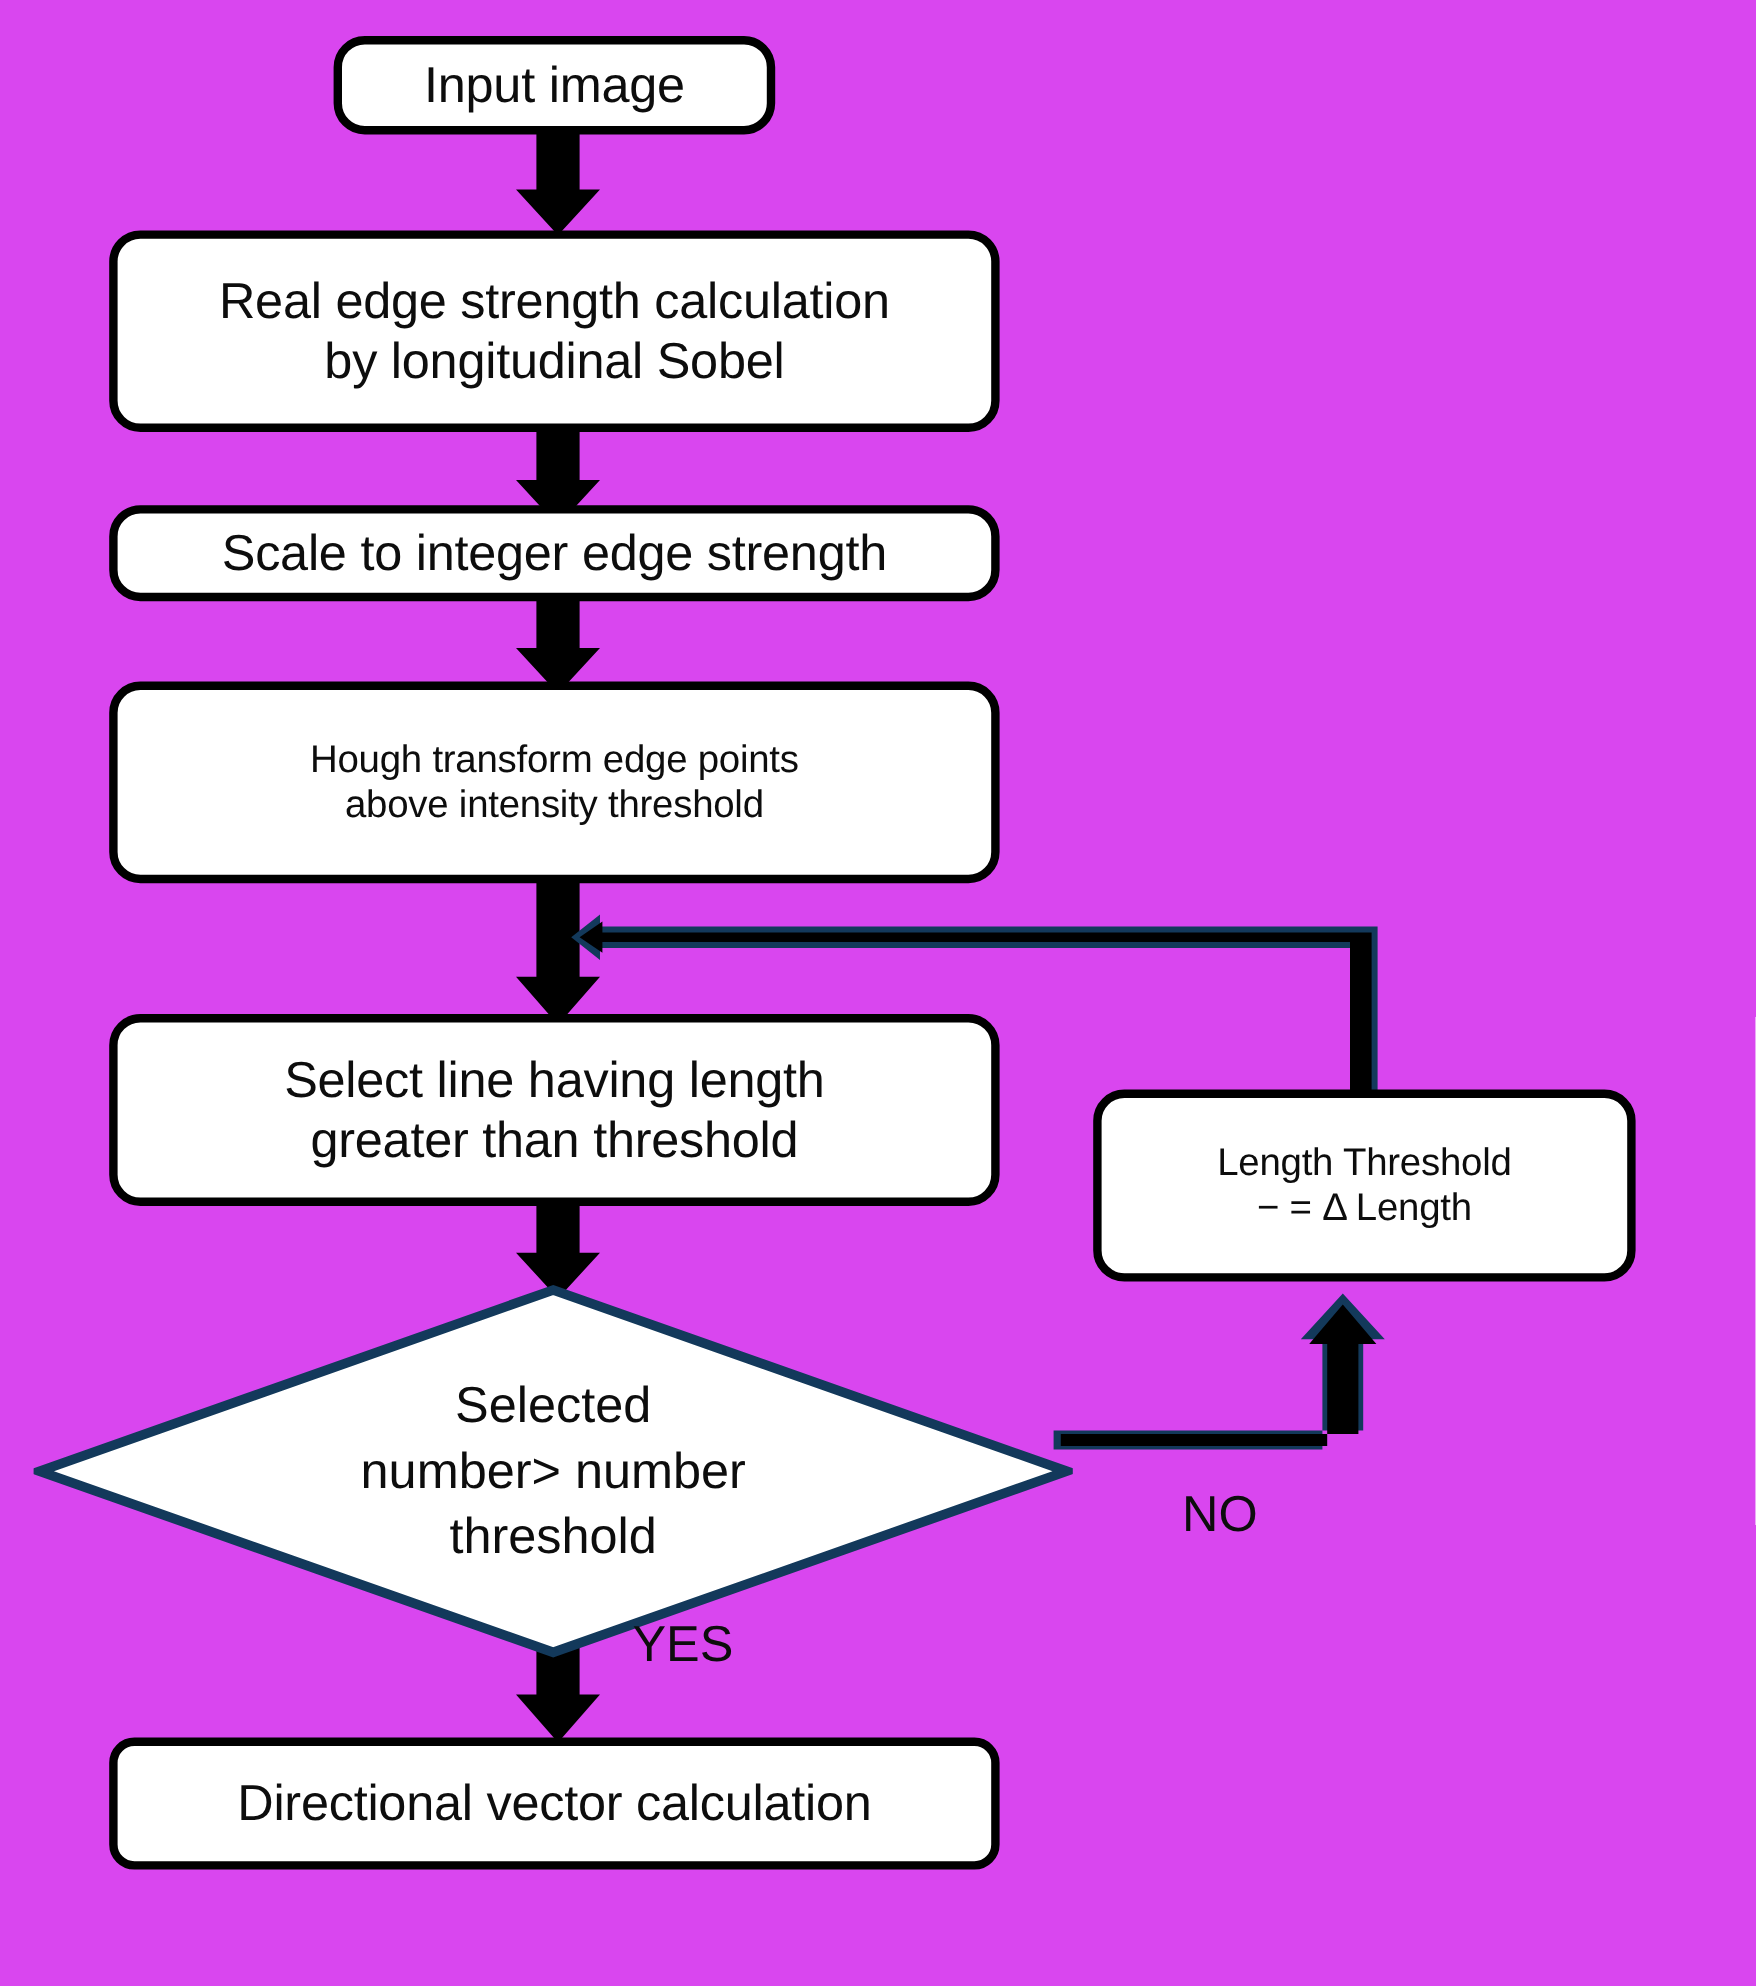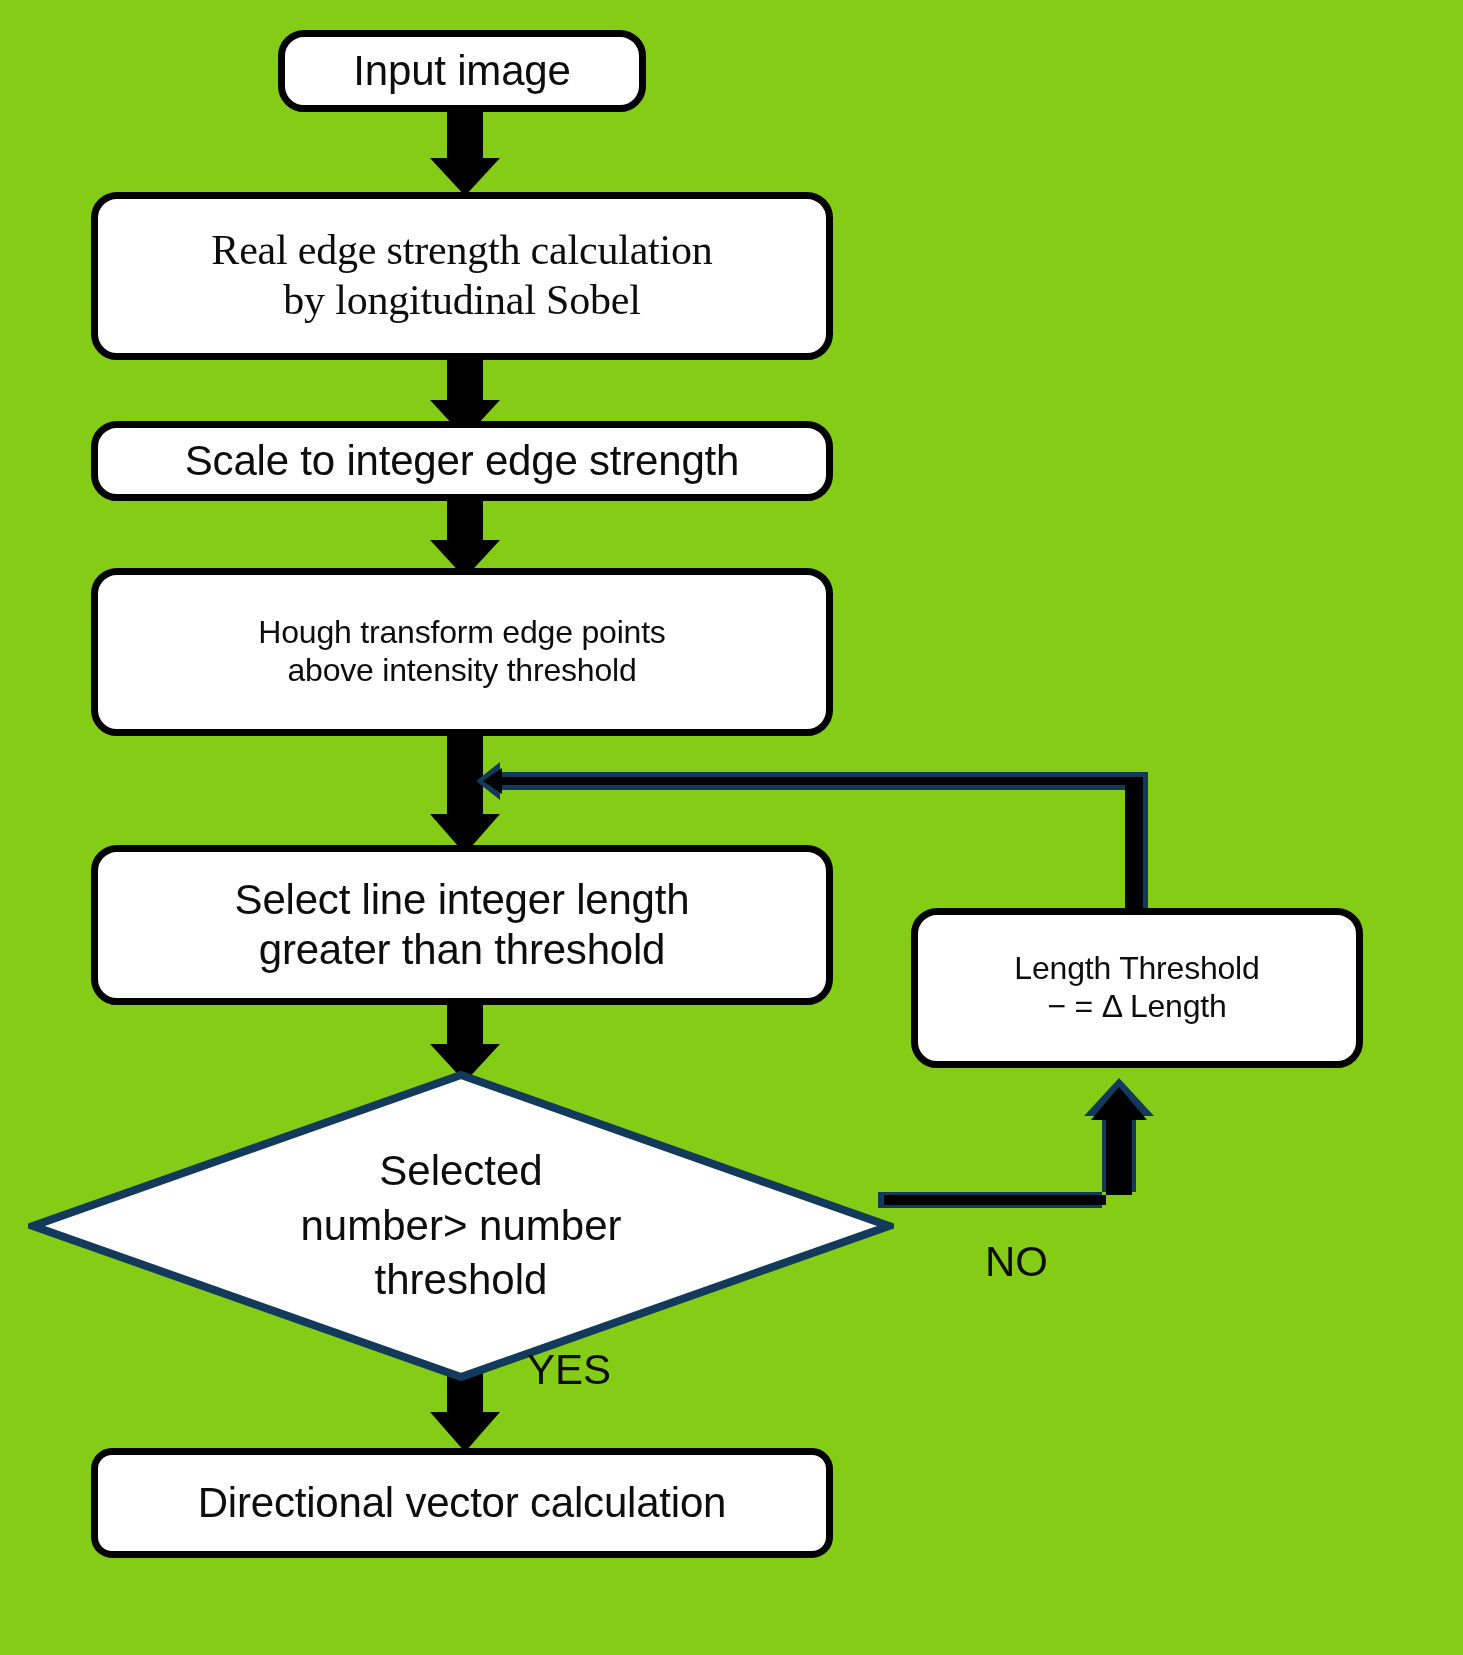--- a/index.html
+++ b/index.html
@@ -7,21 +7,21 @@
     padding: 0;
     background: #ffffff;
   }
   body {
     font-family: "Liberation Sans", sans-serif;
   }
   #canvas {
     position: relative;
     width: 1463px;
     height: 1655px;
-    background: #84cc16;
+    background: #d946ef;
     overflow: hidden;
   }
   .node {
     position: absolute;
     box-sizing: border-box;
     display: flex;
     align-items: center;
     justify-content: center;
     text-align: center;
     background: #ffffff;
@@ -115,35 +115,35 @@
 
   <svg class="arrow-svg" style="left:420px; top:1330px;" width="90" height="125" viewBox="0 0 90 125">
     <path d="M 27 0 L 63 0 L 63 82 L 80 82 L 45 122 L 10 82 L 27 82 Z" fill="#000000"></path>
   </svg>
 
   <div class="node rounded-box" style="left:278px; top:30px; width:368px; height:82px;">
     <span class="label" style="font-size:42px;">Input image</span>
   </div>
 
   <div class="node rounded-box" style="left:91px; top:192px; width:742px; height:168px;">
-    <span class="label" style="font-size:42px;font-family:Liberation Serif, serif;">Real edge strength calculation
+    <span class="label" style="font-size:42px;">Real edge strength calculation
 by longitudinal Sobel</span>
   </div>
 
   <div class="node rounded-box" style="left:91px; top:421px; width:742px; height:80px;">
     <span class="label" style="font-size:42px;">Scale to integer edge strength</span>
   </div>
 
   <div class="node rounded-box" style="left:91px; top:568px; width:742px; height:168px;">
     <span class="label" style="font-size:32px;">Hough transform edge points
 above intensity threshold</span>
   </div>
 
   <div class="node rounded-box" style="left:91px; top:845px; width:742px; height:160px;">
-    <span class="label" style="font-size:42px;">Select line integer length
+    <span class="label" style="font-size:42px;">Select line having length
 greater than threshold</span>
   </div>
 
   <div class="diamond-wrap" style="left:28px; top:1070px; width:866px; height:312px;">
     <svg width="866" height="312" viewBox="0 0 866 312" style="position:absolute;left:0;top:0;">
       <polygon points="433,5 861,156 433,307 5,156" fill="#ffffff" stroke="#13395B" stroke-width="8" stroke-linejoin="miter"></polygon>
     </svg>
     <div class="diamond-text" style="font-size:42px;">Selected
 number&gt; number
 threshold</div>

